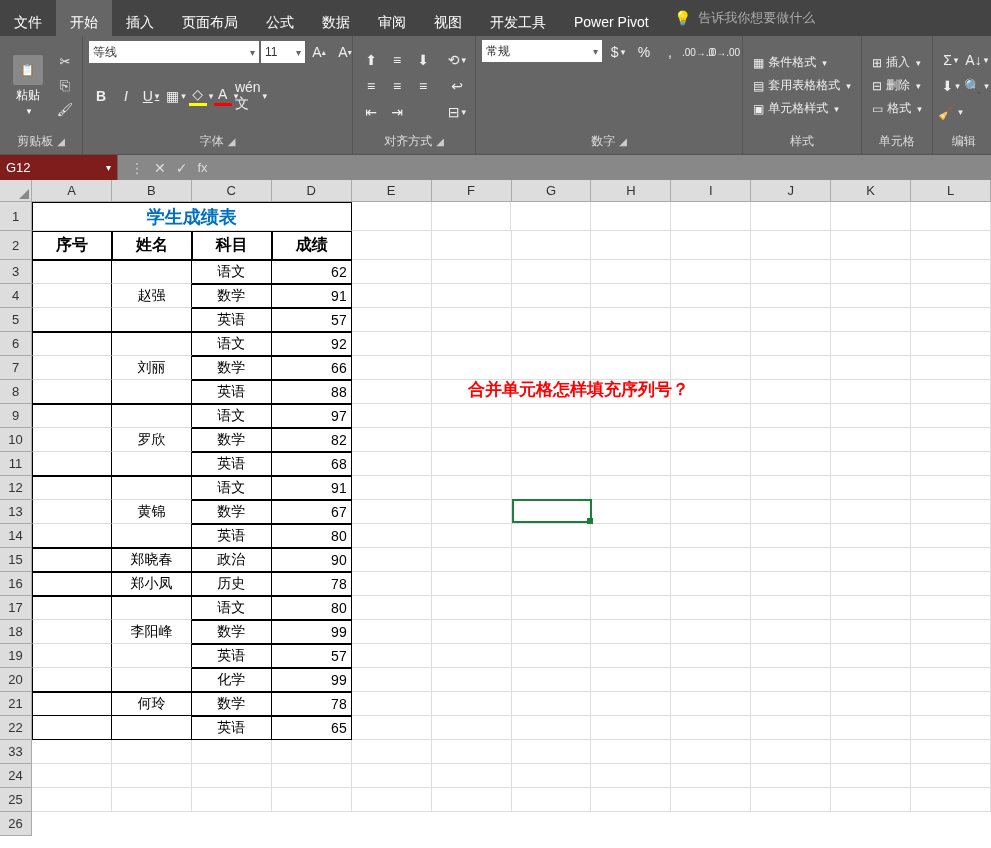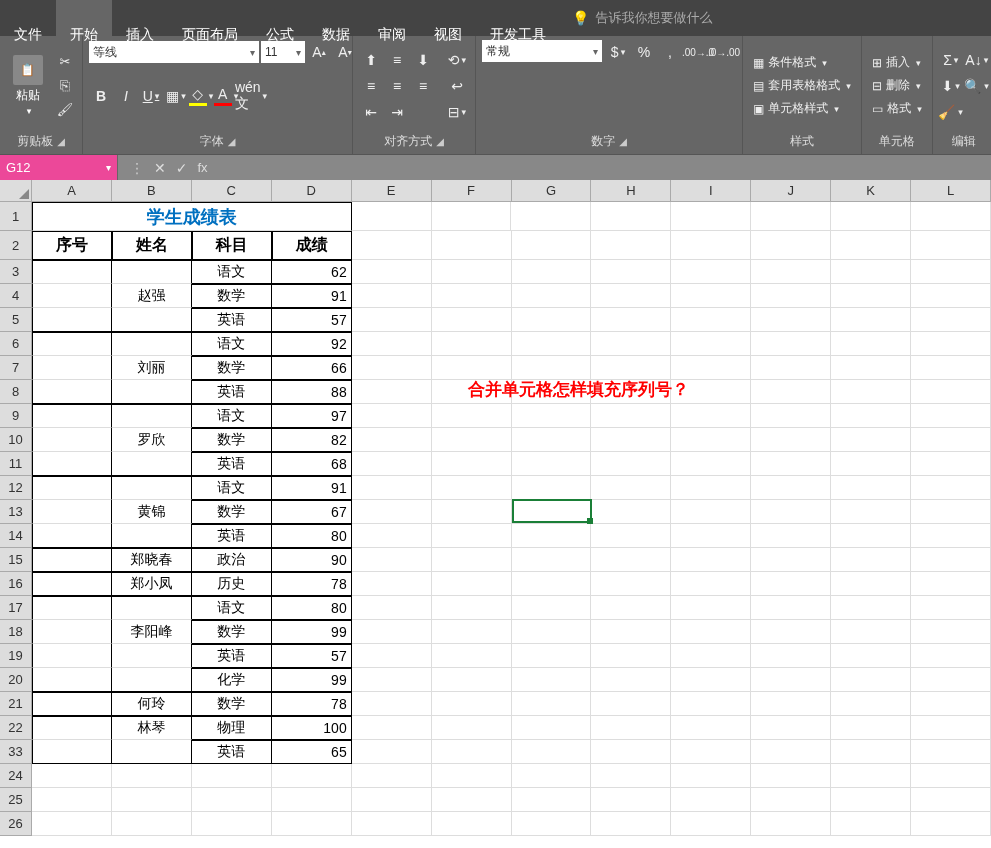--- a/index.html
+++ b/index.html
@@ -1,19 +1,19 @@
 <!DOCTYPE html>
 <html><head>
 <meta charset="utf-8">
 <style>
 *{box-sizing:border-box;margin:0;padding:0;font-family:"Microsoft YaHei","SimSun",sans-serif}
 body{background:#fff;overflow:hidden;width:991px;height:848px}
 .ribbon{background:#444;color:#fff}
 .tabs{display:flex;align-items:center;height:36px;background:#444;font-size:14px}
-.tab{padding:16px 14px;height:36px;line-height:36px;cursor:pointer;color:#fff}
+.tab{padding:4px 14px;height:36px;line-height:36px;cursor:pointer;color:#fff}
 .tab.active{background:#666}
 .tell-me{margin-left:12px;color:#aaa;display:flex;align-items:center;gap:6px;font-size:13px}
 .bulb{font-size:14px}
 .ribbon-body{background:#666;display:flex;align-items:stretch;height:118px}
 .group{border-right:1px solid #555;display:flex;flex-direction:column;justify-content:space-between;padding:4px 6px 2px}
 .group-label{text-align:center;font-size:12px;color:#ddd;padding:2px 0;display:flex;align-items:center;justify-content:center;gap:4px}
 .group-content{flex:1;display:flex;align-items:center;gap:4px}
 .btn-lg{display:flex;flex-direction:column;align-items:center;justify-content:center;width:44px;height:80px;cursor:pointer;font-size:12px;gap:2px}
 .icon-box{width:30px;height:30px;background:#888;display:flex;align-items:center;justify-content:center;border-radius:2px}
 .vstack{display:flex;flex-direction:column;gap:2px}
@@ -29,21 +29,21 @@
 .fbtn.italic{font-style:italic}
 .fbtn.underline{text-decoration:underline}
 .color-strip{width:18px;height:3px;margin-top:1px}
 .align-grid{display:grid;grid-template-columns:repeat(3,24px);grid-template-rows:repeat(2,24px);gap:2px}
 .num-combo{width:120px}
 .drop-arrow{font-size:9px;margin-left:2px}
 .txtbtn{display:flex;align-items:center;gap:4px;font-size:12px;padding:2px 4px;cursor:pointer;color:#eee;white-space:nowrap}
 .dialog-launcher{font-size:10px;color:#ccc;cursor:pointer}
 
 .namebox-row{background:#888;display:flex;align-items:center;height:26px;border-top:1px solid #555}
-.name-box{width:118px;background:#ec4899;color:#fff;height:26px;display:flex;align-items:center;padding:8px 6px;font-size:13px;justify-content:space-between;border-right:1px solid #666}
+.name-box{width:118px;background:#7f1d1d;color:#fff;height:26px;display:flex;align-items:center;padding:8px 6px;font-size:13px;justify-content:space-between;border-right:1px solid #666}
 .fx-btns{display:flex;align-items:center;gap:10px;padding:0 12px;color:#ddd;font-size:14px}
 .fx-label{font-size:13px}
 .formula-bar{flex:1;background:#888;height:26px}
 
 .sheet{position:relative;background:#fff;height:668px;overflow:hidden}
 .corner{position:absolute;top:0;left:0;width:32px;height:22px;background:#ddd;border-right:1px solid #aaa;border-bottom:1px solid #aaa}
 .corner::after{content:"";position:absolute;right:2px;bottom:2px;width:0;height:0;border-left:10px solid transparent;border-bottom:10px solid #888}
 .col-headers{position:absolute;top:0;left:32px;right:0;height:22px;display:flex;background:#ddd}
 .col-h{border-right:1px solid #aaa;border-bottom:1px solid #aaa;text-align:center;font-size:13px;line-height:22px;color:#333}
 .row-headers{position:absolute;top:22px;left:0;width:32px;background:#ddd}
@@ -74,20 +74,21 @@
   <div class="tabs" id="tabs-container">
       <div class="tab">文件</div>
       <div class="tab active">开始</div>
       <div class="tab">插入</div>
       <div class="tab">页面布局</div>
       <div class="tab">公式</div>
       <div class="tab">数据</div>
       <div class="tab">审阅</div>
       <div class="tab">视图</div>
       <div class="tab">开发工具</div>
+      <div class="tab">Power Pivot</div>
       <div class="tell-me">
         <span class="bulb">💡</span>
         <span>告诉我你想要做什么</span>
       </div>
     </div>
   <div class="ribbon-body">
 
     <div class="group">
       <div class="group-content">
         <div class="btn-lg">
@@ -617,34 +618,20 @@
         <div class="cell cE"></div>
         <div class="cell cF"></div>
         <div class="cell cG"></div>
         <div class="cell cH"></div>
         <div class="cell cI"></div>
         <div class="cell cJ"></div>
         <div class="cell cK"></div>
         <div class="cell cL"></div>
       </div>
       <div class="row">
-        <div class="cell cA b-l b-r b-t"></div>
-        <div class="cell cB b-r b-t" style="justify-content: center;">林琴</div>
-        <div class="cell cC b-r b-b b-t" style="justify-content: center;">物理</div>
-        <div class="cell cD b-r b-b b-t" style="justify-content: flex-end;">100</div>
-        <div class="cell cE"></div>
-        <div class="cell cF"></div>
-        <div class="cell cG"></div>
-        <div class="cell cH"></div>
-        <div class="cell cI"></div>
-        <div class="cell cJ"></div>
-        <div class="cell cK"></div>
-        <div class="cell cL"></div>
-      </div>
-      <div class="row">
         <div class="cell cA b-l b-r b-b"></div>
         <div class="cell cB b-r b-b"></div>
         <div class="cell cC b-r b-b b-t" style="justify-content: center;">英语</div>
         <div class="cell cD b-r b-b b-t" style="justify-content: flex-end;">65</div>
         <div class="cell cE"></div>
         <div class="cell cF"></div>
         <div class="cell cG"></div>
         <div class="cell cH"></div>
         <div class="cell cI"></div>
         <div class="cell cJ"></div>

